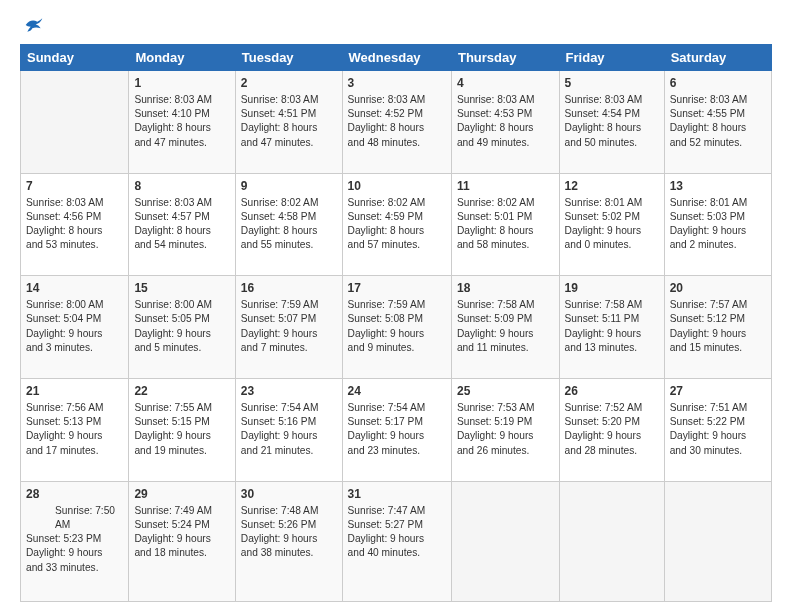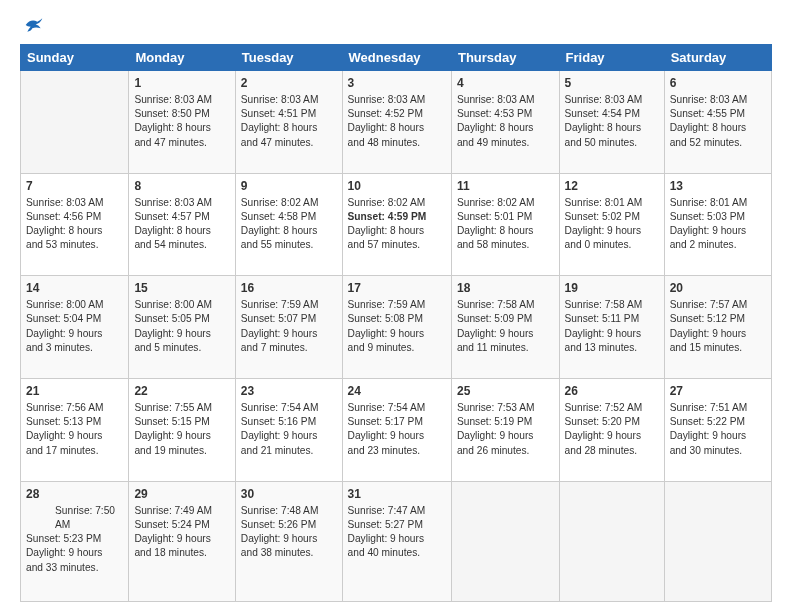--- a/index.html
+++ b/index.html
@@ -128,21 +128,21 @@
           <th>Friday</th>
           <th>Saturday</th>
         </tr>
     </thead>
     <tbody id="calendar-body">
     <tr>
           <td class="empty-cell"></td>
           <td>
             <span class="day-number">1</span>
             <span style="display: block;">Sunrise: 8:03 AM</span>
-            <span style="display: block;">Sunset: 8:50 PM</span>
+            <span style="display: block;">Sunset: 4:10 PM</span>
             <span style="display: block;">Daylight: 8 hours</span>
             <span style="display: block;">and 47 minutes.</span>
           </td>
           <td>
             <span class="day-number">2</span>
             <span style="display: block;">Sunrise: 8:03 AM</span>
             <span style="display: block;">Sunset: 4:51 PM</span>
             <span style="display: block;">Daylight: 8 hours</span>
             <span style="display: block;">and 47 minutes.</span>
           </td>
@@ -193,21 +193,21 @@
           <td>
             <span class="day-number">9</span>
             <span style="display: block;">Sunrise: 8:02 AM</span>
             <span style="display: block;">Sunset: 4:58 PM</span>
             <span style="display: block;">Daylight: 8 hours</span>
             <span style="display: block;">and 55 minutes.</span>
           </td>
           <td>
             <span class="day-number">10</span>
             <span style="display: block;">Sunrise: 8:02 AM</span>
-            <span style="display: block; font-weight: bold;">Sunset: 4:59 PM</span>
+            <span style="display: block;">Sunset: 4:59 PM</span>
             <span style="display: block;">Daylight: 8 hours</span>
             <span style="display: block;">and 57 minutes.</span>
           </td>
           <td>
             <span class="day-number">11</span>
             <span style="display: block;">Sunrise: 8:02 AM</span>
             <span style="display: block;">Sunset: 5:01 PM</span>
             <span style="display: block;">Daylight: 8 hours</span>
             <span style="display: block;">and 58 minutes.</span>
           </td>

